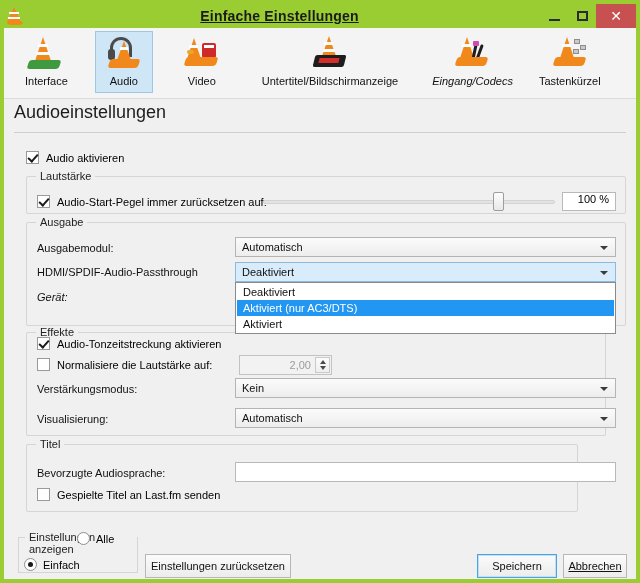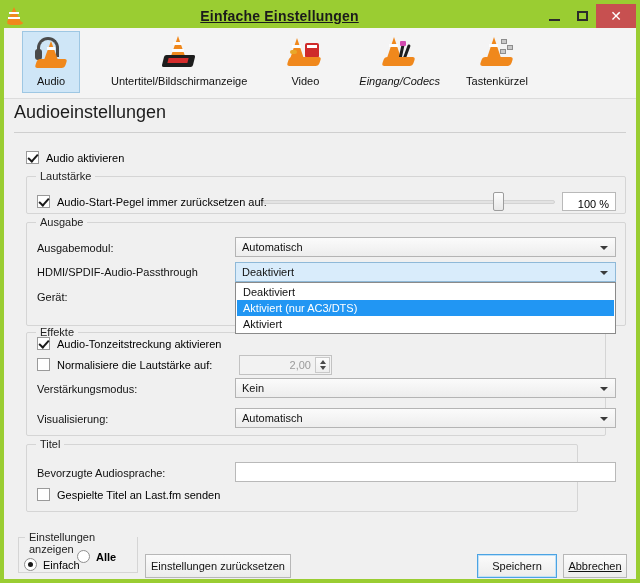--- a/index.html
+++ b/index.html
@@ -317,21 +317,21 @@
     border-radius: 2px;
   }
   #volume-box {
     position: absolute;
     left: 558px; top: 188px;
     width: 54px; height: 19px;
     border: 1px solid #b9b9b9;
     background: #fff;
     box-sizing: border-box;
     display: flex;
-    align-items: flex-end;
+    align-items: flex-start;
     justify-content: flex-end;
     padding-right: 6px;
     font-size: 11px;
   }
 
   
   #bottom-group {
     position: absolute;
     left: 14px; top: 533px;
     width: 120px; height: 36px;
@@ -404,61 +404,72 @@
     <div class="wbtn" id="btn-max">
         <div class="box"></div>
       </div>
     <div class="wbtn" id="btn-close">
         <span>✕</span>
       </div>
   </div>
 
   <div id="toolbar">
 
+    <div class="tool" id="tool-interface">
+      <div class="glyph">
+        <div class="cone" style="left:9px;top:2px;">
+          <div class="cone-body" style="border-left-width:8px;border-right-width:8px;border-bottom-width:24px;"></div>
+          <div class="cone-stripe" style="left:3px;top:7px;width:10px;height:3px;"></div>
+          <div class="cone-stripe" style="left:1px;top:15px;width:14px;height:3px;"></div>
+        </div>
+        <div style="position:absolute;left:2px;top:25px;width:32px;height:9px;background:#3f9a3f;border-radius:3px;transform:skewX(-18deg);"></div>
+      </div>
+      <div class="tlabel">Interface</div>
+    </div>
 
     <div class="tool selected" id="tool-audio">
       <div class="glyph">
         <div style="position:absolute;left:6px;top:2px;width:22px;height:20px;border:3px solid #4a4a4a;border-radius:11px 11px 0 0;border-bottom:none;box-sizing:border-box;"></div>
         <div style="position:absolute;left:4px;top:14px;width:7px;height:11px;background:#4a4a4a;border-radius:3px;"></div>
         <div class="cone" style="left:13px;top:6px;">
           <div class="cone-body" style="border-left-width:7px;border-right-width:7px;border-bottom-width:19px;"></div>
           <div class="cone-stripe" style="left:3px;top:6px;width:8px;height:3px;"></div>
         </div>
         <div style="position:absolute;left:5px;top:24px;width:30px;height:9px;background:#f0881c;border-radius:3px;transform:skewX(-18deg);"></div>
       </div>
       <div class="tlabel">Audio</div>
-    </div>
-
-    <div class="tool" id="tool-subs">
-      <div class="glyph">
-        <div class="cone" style="left:12px;top:1px;">
-          <div class="cone-body" style="border-left-width:7px;border-right-width:7px;border-bottom-width:20px;"></div>
-          <div class="cone-stripe" style="left:2px;top:6px;width:9px;height:3px;"></div>
-          <div class="cone-stripe" style="left:1px;top:13px;width:12px;height:3px;"></div>
-        </div>
-        <div style="position:absolute;left:4px;top:20px;width:31px;height:12px;background:#1d1d1d;border-radius:2px;transform:skewX(-14deg);"></div>
-        <div style="position:absolute;left:9px;top:23px;width:20px;height:5px;background:#d42b2b;transform:skewX(-14deg);"></div>
-      </div>
-      <div class="tlabel">Untertitel/Bildschirmanzeige</div>
     </div>
 
     <div class="tool" id="tool-video">
       <div class="glyph">
         <div class="cone" style="left:5px;top:3px;">
           <div class="cone-body" style="border-left-width:7px;border-right-width:7px;border-bottom-width:21px;"></div>
           <div class="cone-stripe" style="left:2px;top:7px;width:9px;height:3px;"></div>
         </div>
         <div style="position:absolute;left:20px;top:8px;width:14px;height:15px;background:#cf2a2a;border-radius:2px;"></div>
         <div style="position:absolute;left:22px;top:10px;width:10px;height:3px;background:#fff;"></div>
         <div style="position:absolute;left:3px;top:22px;width:32px;height:9px;background:#f0881c;border-radius:3px;transform:skewX(-18deg);"></div>
         <div style="position:absolute;left:5px;top:15px;width:7px;height:4px;background:#e8a72a;border-radius:2px;"></div>
       </div>
       <div class="tlabel">Video</div>
     </div>
 
+    <div class="tool" id="tool-subs">
+      <div class="glyph">
+        <div class="cone" style="left:12px;top:1px;">
+          <div class="cone-body" style="border-left-width:7px;border-right-width:7px;border-bottom-width:20px;"></div>
+          <div class="cone-stripe" style="left:2px;top:6px;width:9px;height:3px;"></div>
+          <div class="cone-stripe" style="left:1px;top:13px;width:12px;height:3px;"></div>
+        </div>
+        <div style="position:absolute;left:4px;top:20px;width:31px;height:12px;background:#1d1d1d;border-radius:2px;transform:skewX(-14deg);"></div>
+        <div style="position:absolute;left:9px;top:23px;width:20px;height:5px;background:#d42b2b;transform:skewX(-14deg);"></div>
+      </div>
+      <div class="tlabel">Untertitel/Bildschirmanzeige</div>
+    </div>
+
     <div class="tool" id="tool-input">
       <div class="glyph">
         <div class="cone" style="left:7px;top:2px;">
           <div class="cone-body" style="border-left-width:7px;border-right-width:7px;border-bottom-width:21px;"></div>
           <div class="cone-stripe" style="left:2px;top:7px;width:9px;height:3px;"></div>
         </div>
         <div style="position:absolute;left:20px;top:8px;width:3px;height:18px;background:#1e1e1e;border-radius:2px;transform:rotate(12deg);"></div>
         <div style="position:absolute;left:25px;top:9px;width:3px;height:17px;background:#1e1e1e;border-radius:2px;transform:rotate(20deg);"></div>
         <div style="position:absolute;left:20px;top:6px;width:6px;height:5px;background:#d24bb0;border-radius:1px;"></div>
         <div style="position:absolute;left:3px;top:22px;width:31px;height:9px;background:#f0881c;border-radius:3px;transform:skewX(-18deg);"></div>
@@ -511,21 +522,21 @@
     <span>Automatisch</span>
     <span class="arrow"></span>
   </div>
 
   <div class="fieldlabel" style="left:33px;top:262px;">HDMI/SPDIF-Audio-Passthrough</div>
   <div class="combo open" style="left:231px;top:258px;width:381px;">
     <span>Deaktiviert</span>
     <span class="arrow"></span>
   </div>
 
-  <div class="fieldlabel" style="left:33px;top:287px;">Gerät:</div>
+  <div class="fieldlabel" style="left:33px;top:287px;font-style:italic;">Gerät:</div>
 
   <div class="popup-list" style="left:231px;top:278px;width:381px;">
     <div class="popup-item">Deaktiviert</div>
     <div class="popup-item hl">Aktiviert (nur AC3/DTS)</div>
     <div class="popup-item">Aktiviert</div>
   </div>
 
   <div class="groupbox" style="left:22px;top:328px;width:580px;height:104px;">
     <span class="group-title">Effekte</span>
   </div>
@@ -568,21 +579,21 @@
     <span class="clabel">Gespielte Titel an Last.fm senden</span>
   </div>
 
   <div id="bottom-group">
     <span class="group-title">Einstellungen anzeigen</span>
   </div>
   <div class="radio" style="left:20px;top:554px;">
     <span class="rbox checked"></span>
     <span class="rlabel">Einfach</span>
   </div>
-  <div class="radio" style="left:73px;top:546px;font-weight:bold;">
+  <div class="radio" style="left:73px;top:528px;">
     <span class="rbox"></span>
     <span class="rlabel">Alle</span>
   </div>
 
   <div class="pushbtn" style="left:141px;top:550px;width:146px;">
     <span>Einstellungen zurücksetzen</span>
   </div>
   <div class="pushbtn focus" style="left:473px;top:550px;width:80px;">
     <span>Speichern</span>
   </div>

